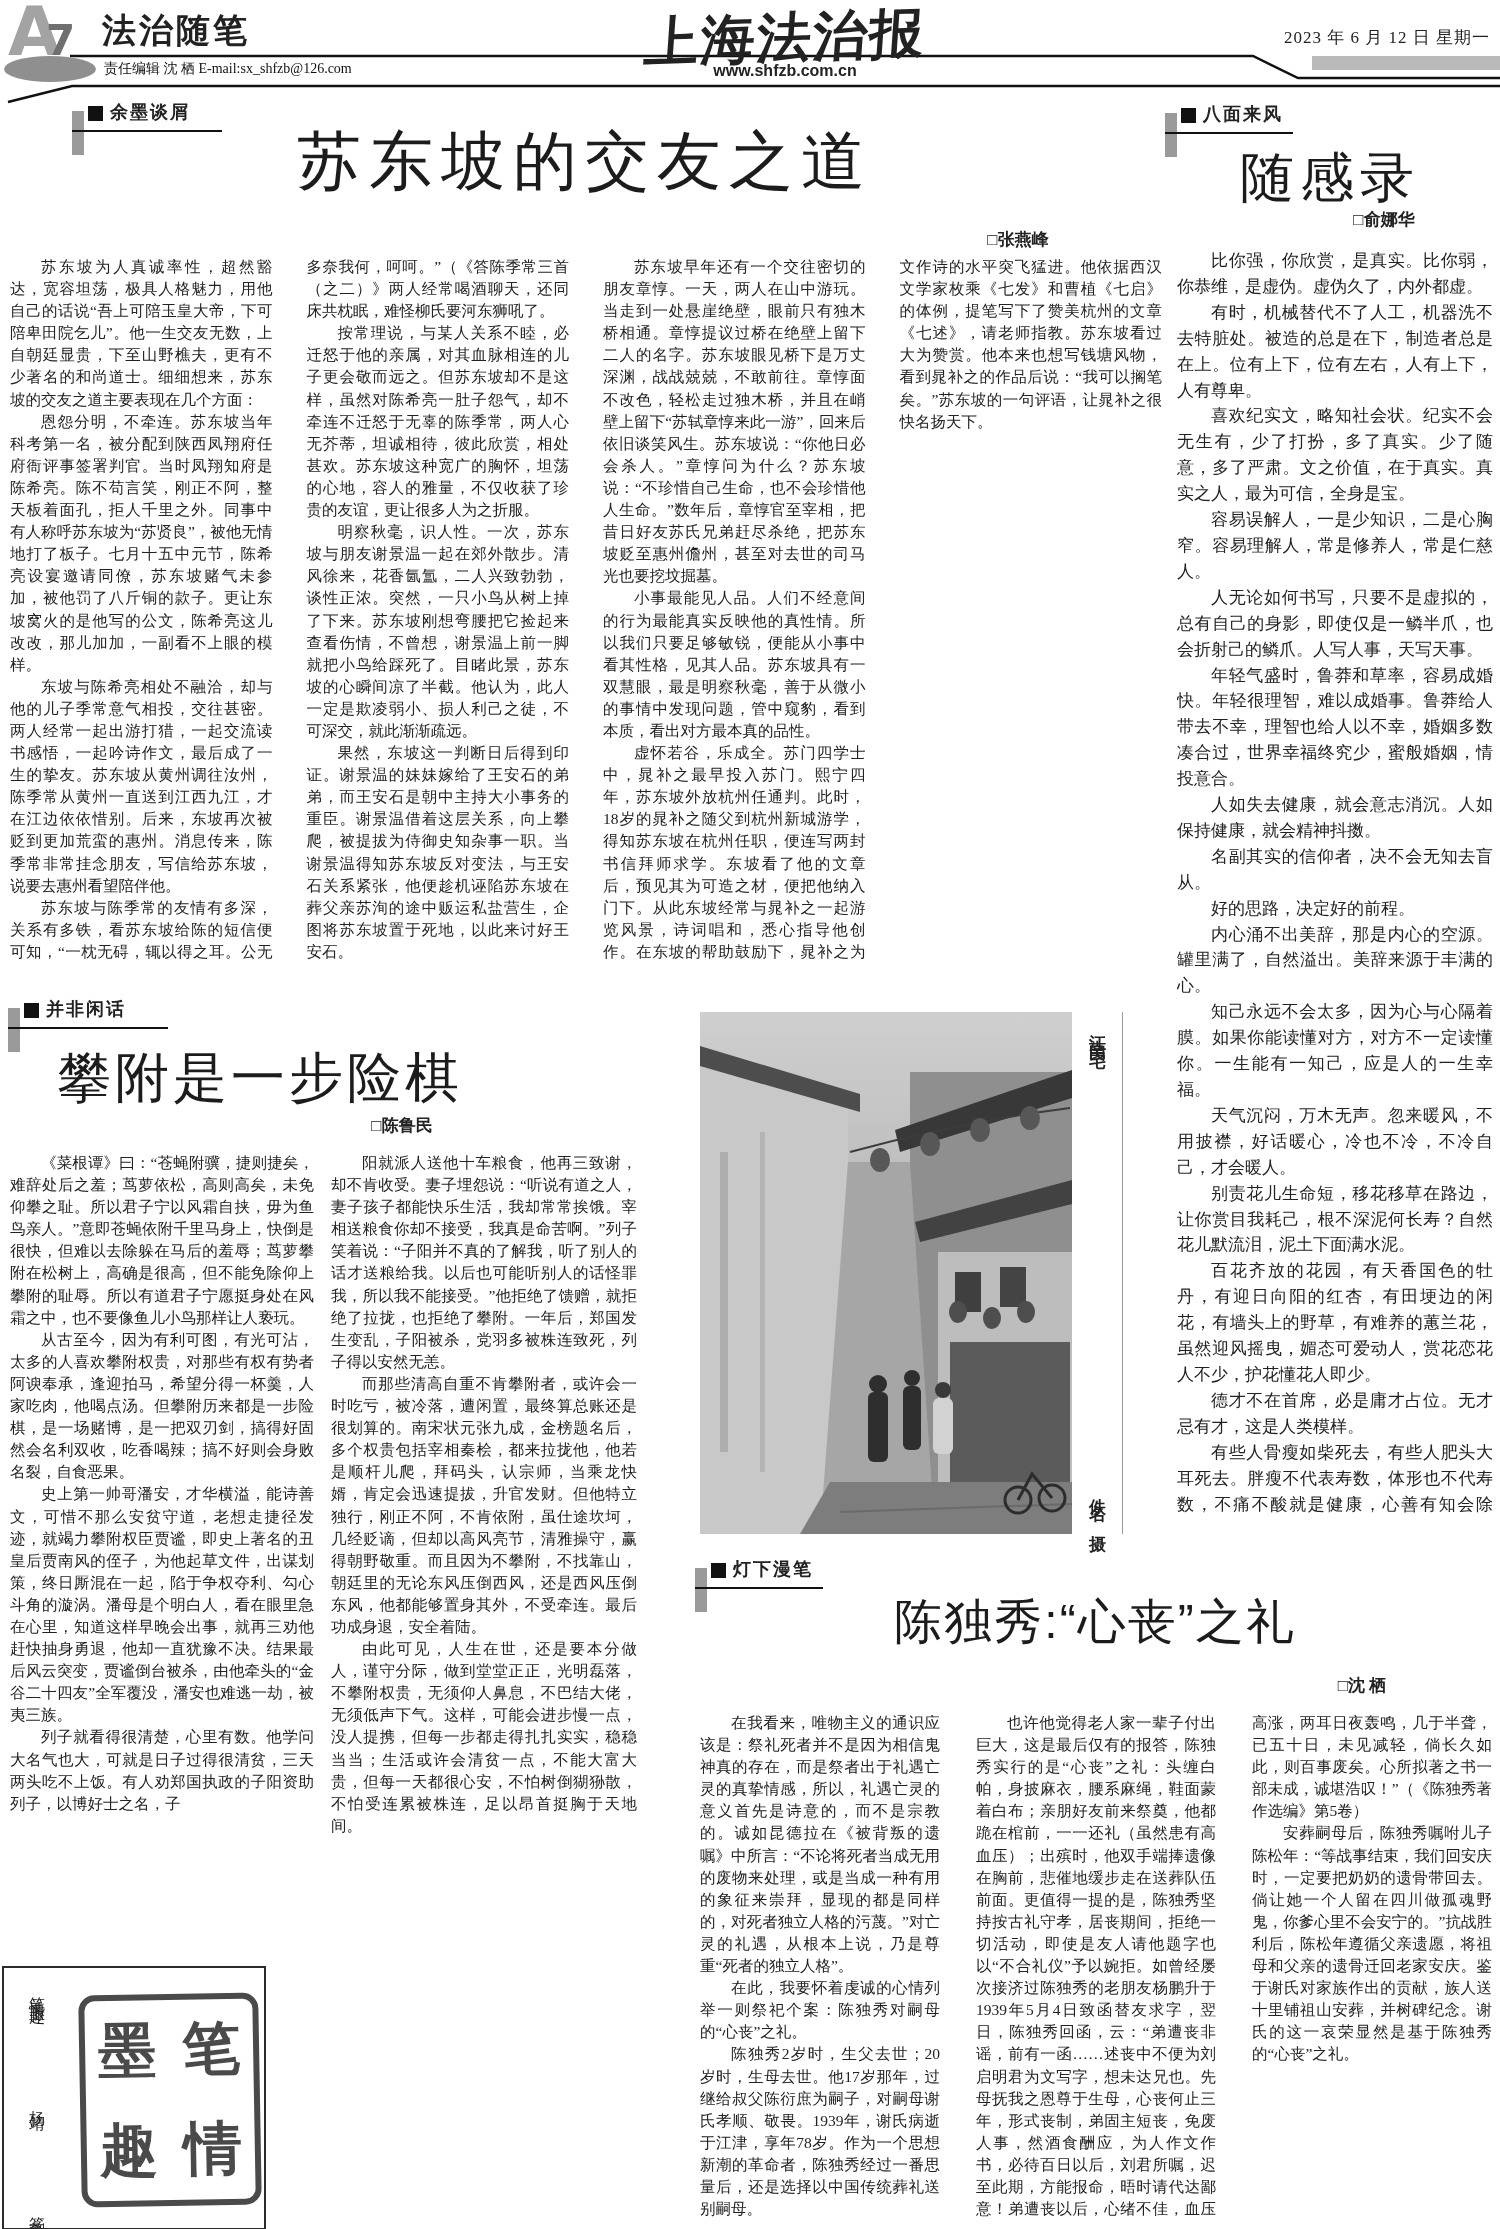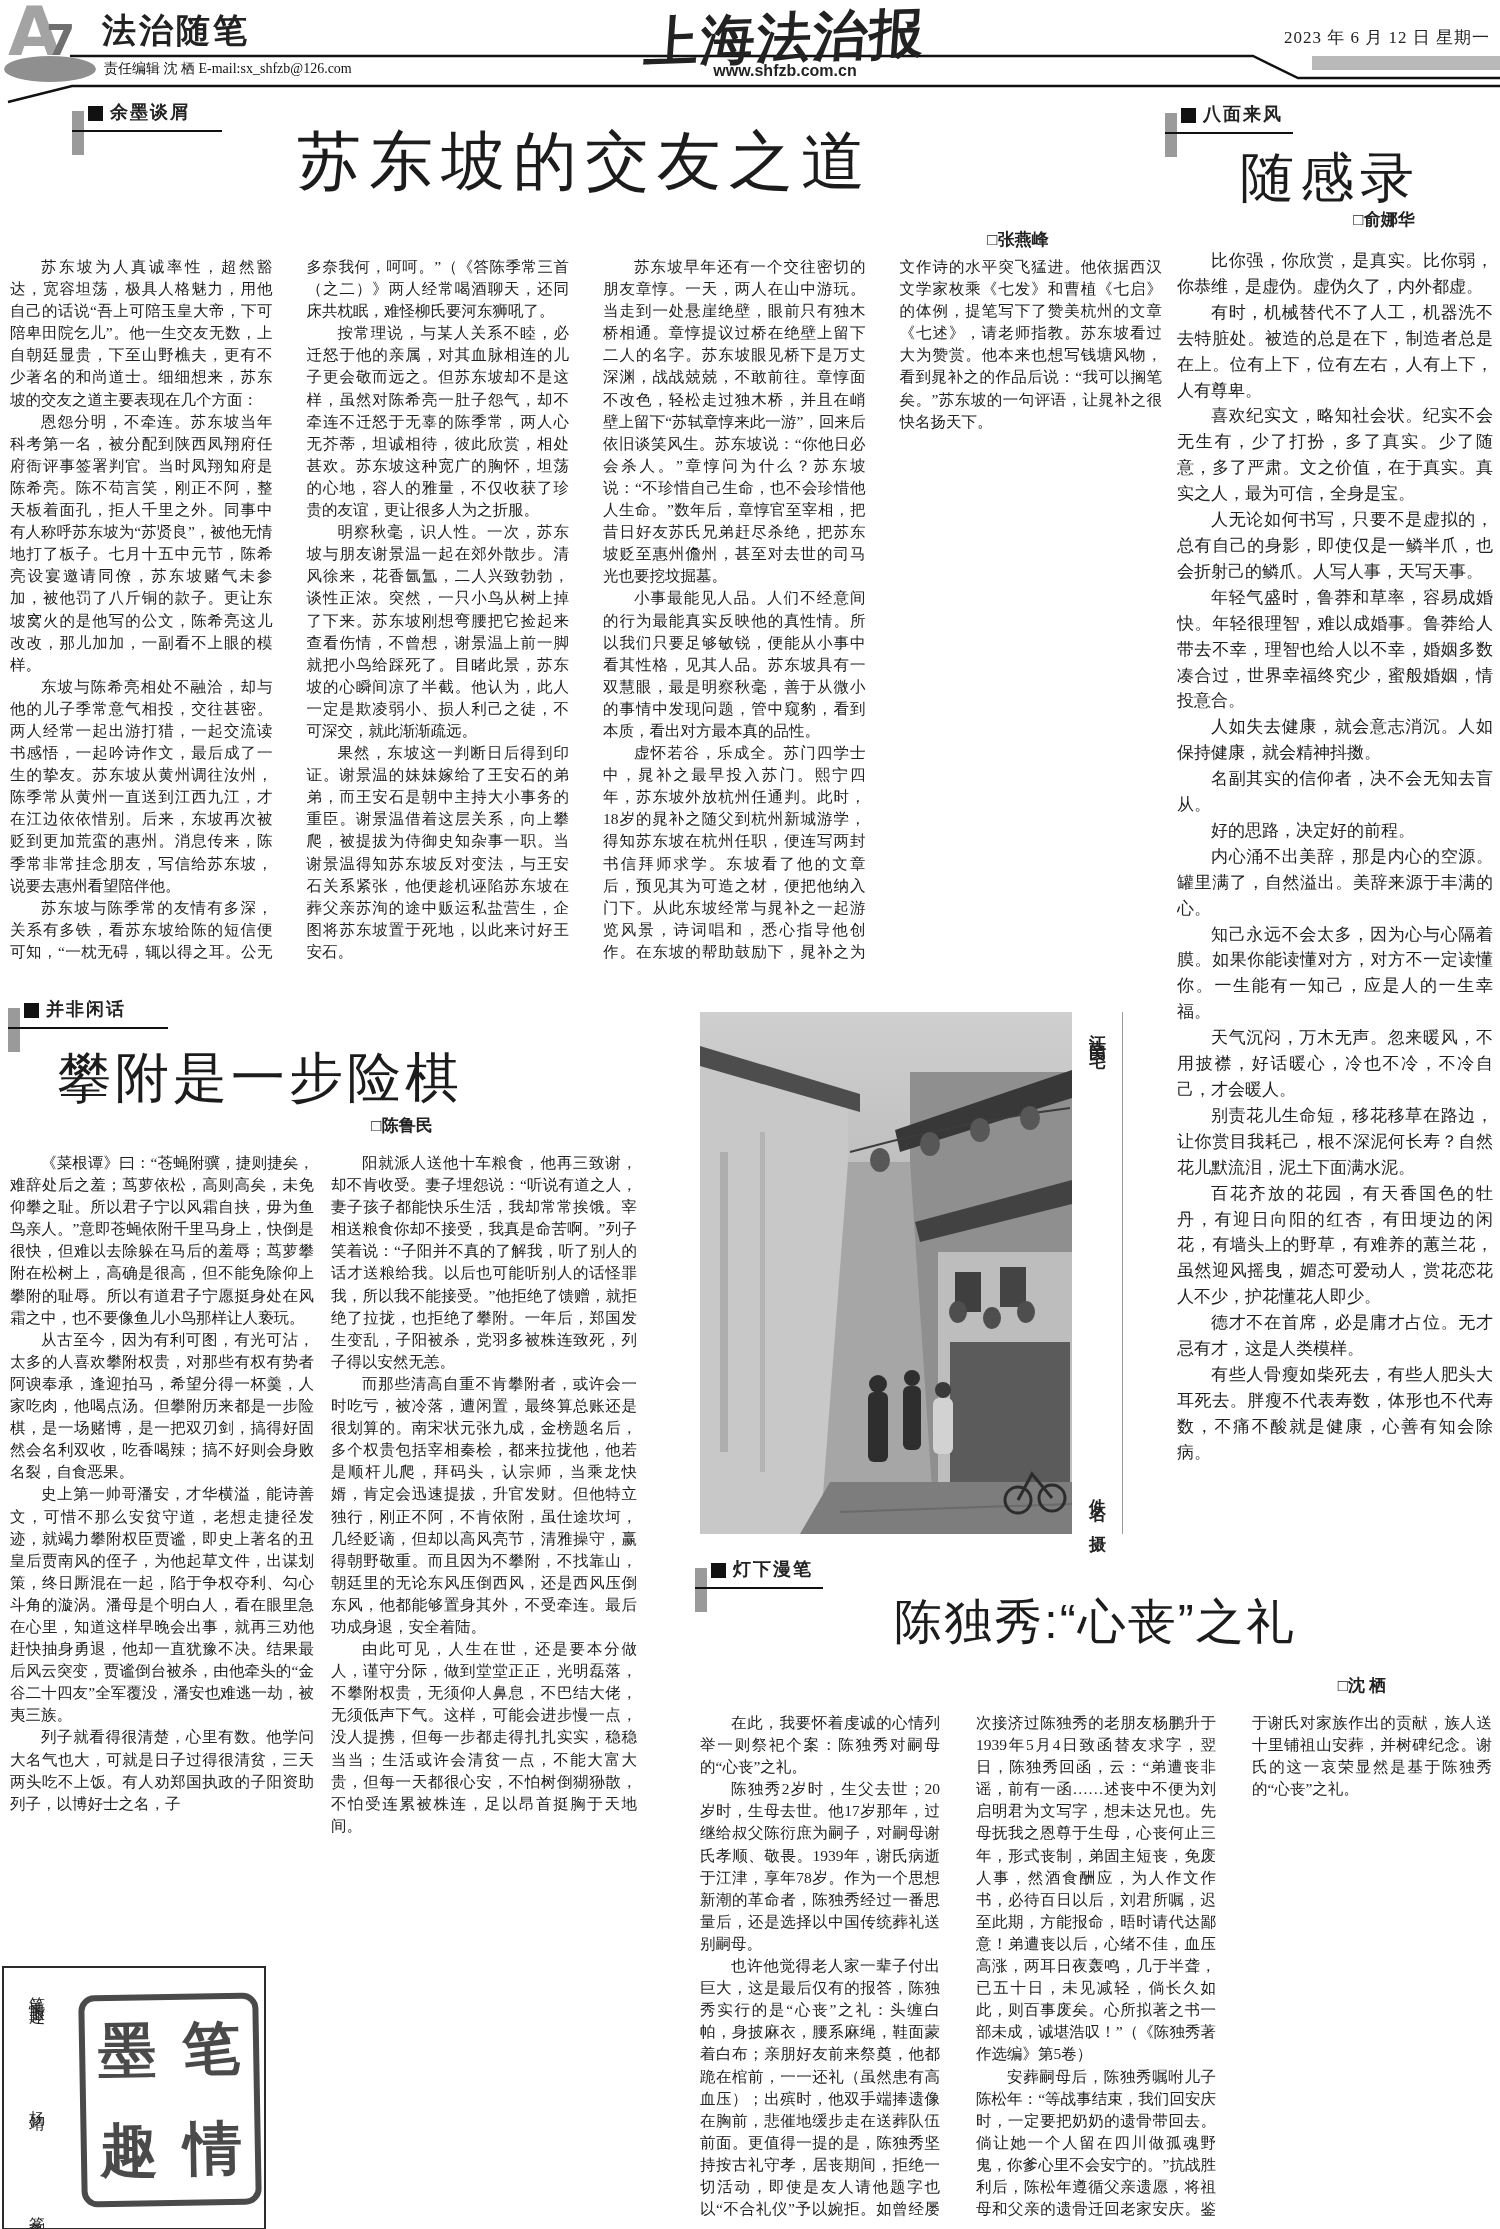--- a/index.html
+++ b/index.html
@@ -200,20 +200,21 @@
     <span class="ksq"></span>
     <span class="klabel">八面来风</span>
     <span class="kline" style="width:128px;"></span>
   </div>
   <div class="bigtitle" style="left:1165px;top:142px;width:330px;font-size:54px;letter-spacing:6px;">随感录</div>
   <div class="byline" style="left:1284px;top:208px;width:200px;">□俞娜华</div>
   <div class="bodytext fs-big" style="left:1177px;top:248px;width:316px;height:1272px;overflow:hidden;">
       <p>比你强，你欣赏，是真实。比你弱，你恭维，是虚伪。虚伪久了，内外都虚。</p>
       <p>有时，机械替代不了人工，机器洗不去特脏处。被造的总是在下，制造者总是在上。位有上下，位有左右，人有上下，人有尊卑。</p>
       <p>喜欢纪实文，略知社会状。纪实不会无生有，少了打扮，多了真实。少了随意，多了严肃。文之价值，在于真实。真实之人，最为可信，全身是宝。</p>
+      <p>容易误解人，一是少知识，二是心胸窄。容易理解人，常是修养人，常是仁慈人。</p>
       <p>人无论如何书写，只要不是虚拟的，总有自己的身影，即使仅是一鳞半爪，也会折射己的鳞爪。人写人事，天写天事。</p>
       <p>年轻气盛时，鲁莽和草率，容易成婚快。年轻很理智，难以成婚事。鲁莽给人带去不幸，理智也给人以不幸，婚姻多数凑合过，世界幸福终究少，蜜般婚姻，情投意合。</p>
       <p>人如失去健康，就会意志消沉。人如保持健康，就会精神抖擞。</p>
       <p>名副其实的信仰者，决不会无知去盲从。</p>
       <p>好的思路，决定好的前程。</p>
       <p>内心涌不出美辞，那是内心的空源。罐里满了，自然溢出。美辞来源于丰满的心。</p>
       <p>知己永远不会太多，因为心与心隔着膜。如果你能读懂对方，对方不一定读懂你。一生能有一知己，应是人的一生幸福。</p>
       <p>天气沉闷，万木无声。忽来暖风，不用披襟，好话暖心，冷也不冷，不冷自己，才会暖人。</p>
       <p>别责花儿生命短，移花移草在路边，让你赏目我耗己，根不深泥何长寿？自然花儿默流泪，泥土下面满水泥。</p>
       <p>百花齐放的花园，有天香国色的牡丹，有迎日向阳的红杏，有田埂边的闲花，有墙头上的野草，有难养的蕙兰花，虽然迎风摇曳，媚态可爱动人，赏花恋花人不少，护花懂花人即少。</p>
@@ -223,19 +224,20 @@
 
   <div class="kicker" style="left:695px;top:1560px;width:130px;">
     <span class="kbar"></span>
     <span class="ksq"></span>
     <span class="klabel">灯下漫笔</span>
     <span class="kline" style="width:128px;"></span>
   </div>
   <div class="bigtitle" style="left:700px;top:1590px;width:790px;font-size:48px;letter-spacing:2px;">陈独秀:“心丧”之礼</div>
   <div class="byline" style="left:1262px;top:1674px;width:200px;">□沈 栖</div>
   <div class="bodytext cols3 fs-std" style="left:700px;top:1712px;width:792px;height:517px;overflow:hidden;">
+      <p>在我看来，唯物主义的通识应该是：祭礼死者并不是因为相信鬼神真的存在，而是祭者出于礼遇亡灵的真挚情感，所以，礼遇亡灵的意义首先是诗意的，而不是宗教的。诚如昆德拉在《被背叛的遗嘱》中所言：“不论将死者当成无用的废物来处理，或是当成一种有用的象征来崇拜，显现的都是同样的，对死者独立人格的污蔑。”对亡灵的礼遇，从根本上说，乃是尊重“死者的独立人格”。</p>
       <p>在此，我要怀着虔诚的心情列举一则祭祀个案：陈独秀对嗣母的“心丧”之礼。</p>
       <p>陈独秀2岁时，生父去世；20岁时，生母去世。他17岁那年，过继给叔父陈衍庶为嗣子，对嗣母谢氏孝顺、敬畏。1939年，谢氏病逝于江津，享年78岁。作为一个思想新潮的革命者，陈独秀经过一番思量后，还是选择以中国传统葬礼送别嗣母。</p>
       <p>也许他觉得老人家一辈子付出巨大，这是最后仅有的报答，陈独秀实行的是“心丧”之礼：头缠白帕，身披麻衣，腰系麻绳，鞋面蒙着白布；亲朋好友前来祭奠，他都跪在棺前，一一还礼（虽然患有高血压）；出殡时，他双手端捧遗像在胸前，悲催地缓步走在送葬队伍前面。更值得一提的是，陈独秀坚持按古礼守孝，居丧期间，拒绝一切活动，即使是友人请他题字也以“不合礼仪”予以婉拒。如曾经屡次接济过陈独秀的老朋友杨鹏升于1939年5月4日致函替友求字，翌日，陈独秀回函，云：“弟遭丧非谣，前有一函……述丧中不便为刘启明君为文写字，想未达兄也。先母抚我之恩尊于生母，心丧何止三年，形式丧制，弟固主短丧，免废人事，然酒食酬应，为人作文作书，必待百日以后，刘君所嘱，迟至此期，方能报命，晤时请代达鄙意！弟遭丧以后，心绪不佳，血压高涨，两耳日夜轰鸣，几于半聋，已五十日，未见减轻，倘长久如此，则百事废矣。心所拟著之书一部未成，诚堪浩叹！”（《陈独秀著作选编》第5卷）</p>
       <p>安葬嗣母后，陈独秀嘱咐儿子陈松年：“等战事结束，我们回安庆时，一定要把奶奶的遗骨带回去。倘让她一个人留在四川做孤魂野鬼，你爹心里不会安宁的。”抗战胜利后，陈松年遵循父亲遗愿，将祖母和父亲的遗骨迁回老家安庆。鉴于谢氏对家族作出的贡献，族人送十里铺祖山安葬，并树碑纪念。谢氏的这一哀荣显然是基于陈独秀的“心丧”之礼。</p>
     </div>
 
 </div>
 
 </body></html>

